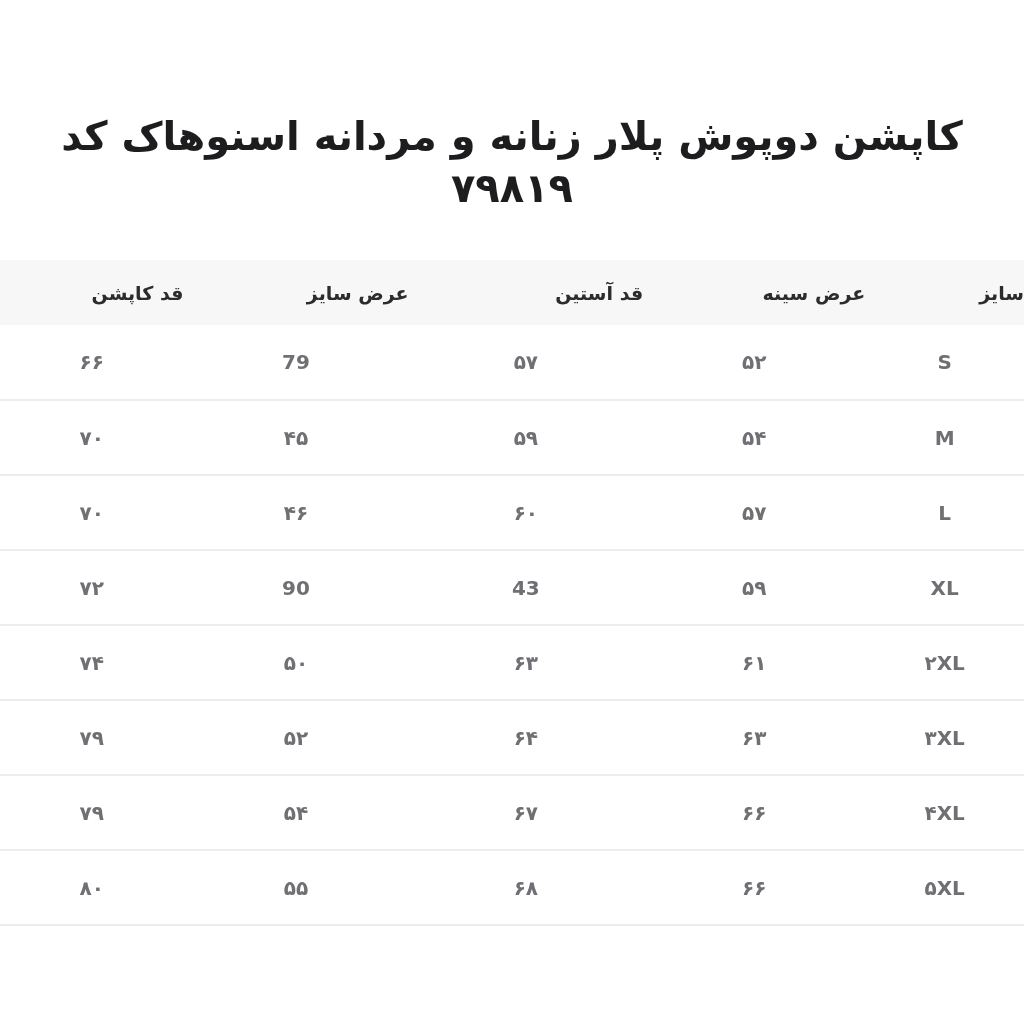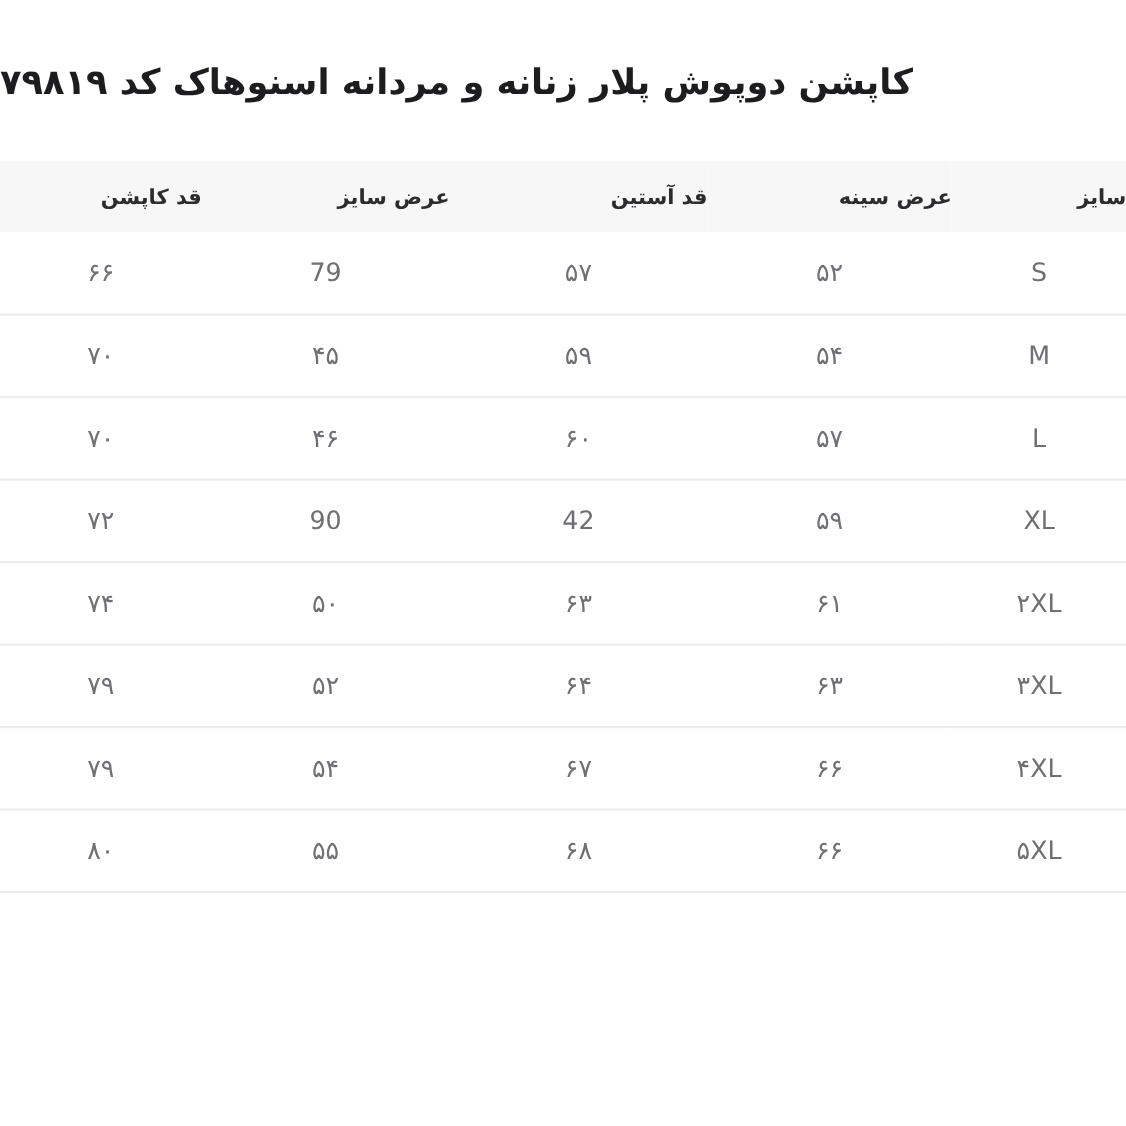--- a/index.html
+++ b/index.html
@@ -9,24 +9,24 @@
     background: #ffffff;
     font-family: "DejaVu Sans", sans-serif;
     overflow: hidden;
   }
   .page {
     width: 1024px;
     height: 1024px;
     position: relative;
   }
   .page-title {
-    margin-top: 48px;
-    text-align: left;
+    margin-top: 110px;
+    text-align: center;
     direction: rtl;
-    font-size: 32px;
+    font-size: 40px;
     font-weight: bold;
     color: #1d1d1f;
     line-height: 52px;
   }
   table.size-chart {
     width: 1024px;
     margin-top: 46px;
     border-collapse: collapse;
     table-layout: fixed;
     direction: rtl;
@@ -42,24 +42,25 @@
     font-size: 19px;
     font-weight: bold;
     color: #2c2c2e;
     text-align: right;
     vertical-align: middle;
   }
   table.size-chart tbody td {
     height: 75px;
     border-bottom: 2px solid #ededee;
     color: #6f6f74;
-    font-size: 23px;
+    font-size: 20px;
     text-align: center;
     vertical-align: middle;
     background: #ffffff;
+    font-weight: bold;
   }
 </style>
 </head>
 <body>
 
 <div class="page">
 
   <div class="page-title">کاپشن دوپوش پلار زنانه و مردانه اسنوهاک کد ۷۹۸۱۹</div>
 
   <table class="size-chart">
@@ -97,21 +98,21 @@
         <tr>
           <td>L</td>
           <td>۵۷</td>
           <td>۶۰</td>
           <td>۴۶</td>
           <td>۷۰</td>
         </tr>
         <tr>
           <td>XL</td>
           <td>۵۹</td>
-          <td>42</td>
+          <td>43</td>
           <td>90</td>
           <td>۷۲</td>
         </tr>
         <tr>
           <td>۲XL</td>
           <td>۶۱</td>
           <td>۶۳</td>
           <td>۵۰</td>
           <td>۷۴</td>
         </tr>

